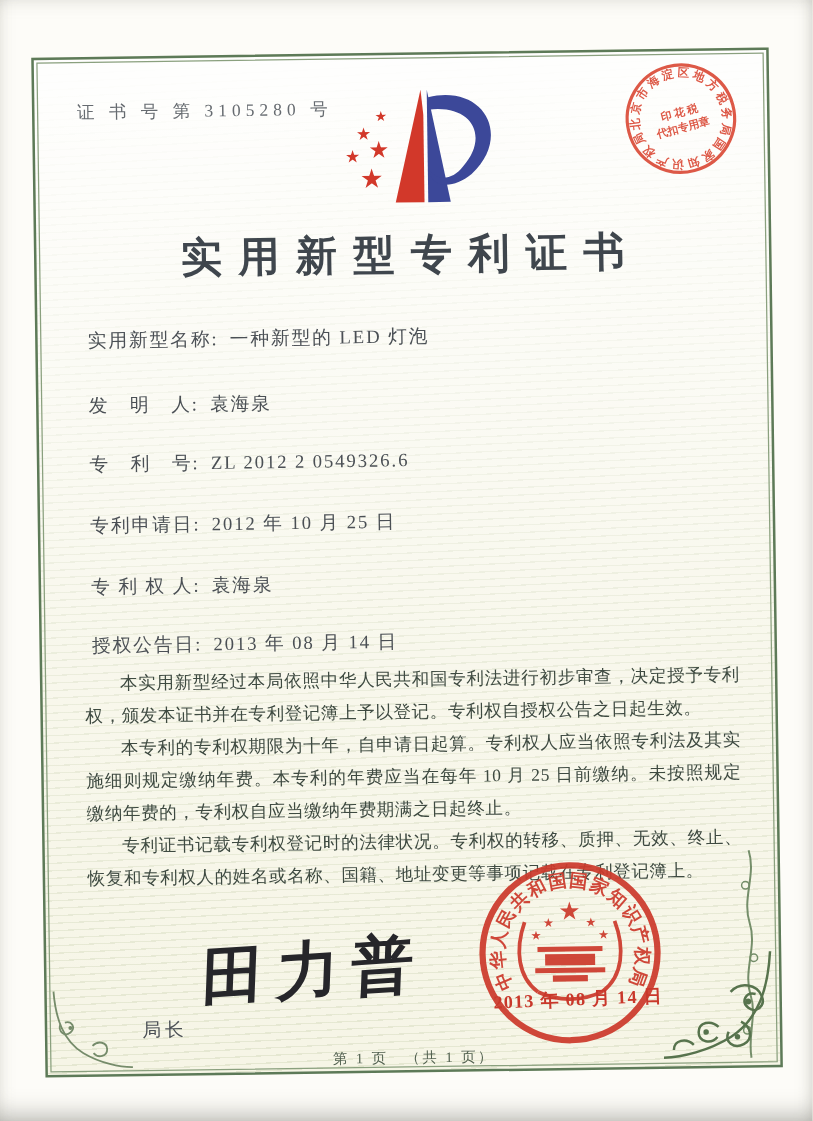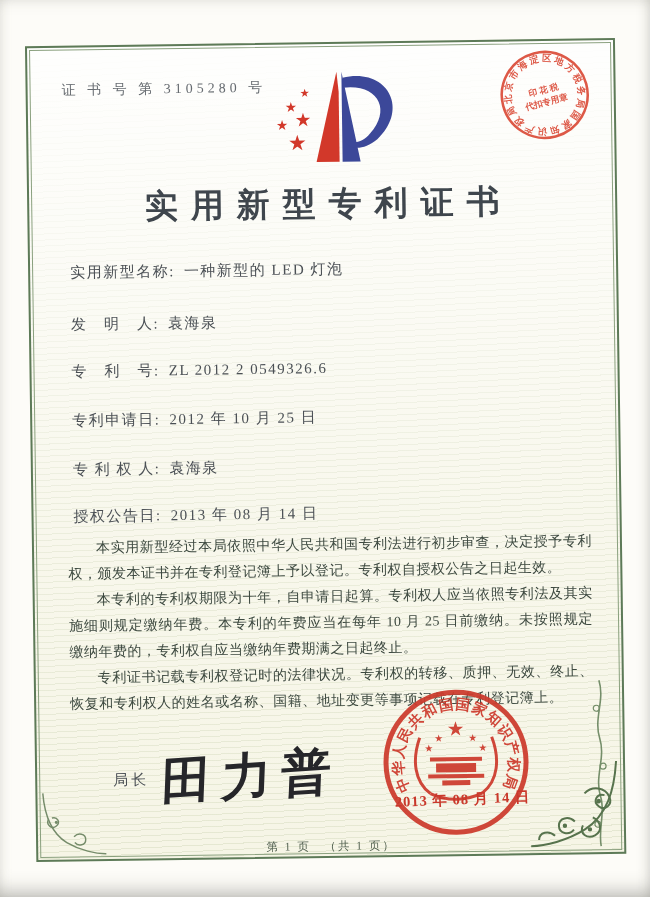--- a/index.html
+++ b/index.html
@@ -28,21 +28,21 @@
   .frame::before{content:"";position:absolute;inset:2px;border:1px solid #8aa07e;pointer-events:none;}
   .abs{position:absolute;}
   .cert-no{left:34px;top:34px;font-size:14px;letter-spacing:4px;color:#666b70;}
   .title{left:0;right:0;top:138px;text-align:center;font-size:33px;font-weight:bold;
          letter-spacing:13px;text-indent:13px;color:#3f464d;}
   .field{left:40px;font-size:15px;letter-spacing:1.5px;color:#4b5055;white-space:nowrap;}
   .field .val{margin-left:9px;}
   .body-text{left:34px;top:488px;width:524px;font-size:14px;line-height:26px;
              color:#3e4a41;text-align:justify;letter-spacing:.5px;}
   .body-text p{margin:0;text-indent:2em;}
-  .sig-title{left:76px;top:724px;font-size:15px;letter-spacing:3px;color:#4b5055;}
+  .sig-title{left:76px;top:768px;font-size:15px;letter-spacing:3px;color:#4b5055;}
   .sig-name{left:124px;top:698px;font-size:50px;color:#26262a;
             font-family:"DejaVu Sans",sans-serif;font-weight:bold;
             transform:rotate(-3deg) skewX(-6deg);letter-spacing:10px;}
   .seal-box{left:344px;top:645px;width:150px;height:150px;opacity:.93;}
   .seal-date{left:345px;top:748px;width:160px;text-align:center;color:#c9382b;
              font-size:14.5px;font-weight:bold;letter-spacing:1px;transform:rotate(-1.5deg);}
   .stamp-box{left:471px;top:8px;width:92px;height:92px;transform:rotate(-14deg);opacity:.88;}
   .footer{left:0;right:0;top:795px;text-align:center;font-size:11.5px;
           letter-spacing:2px;color:#51604f;}
   .logo-box{left:228px;top:18px;width:160px;height:118px;}

